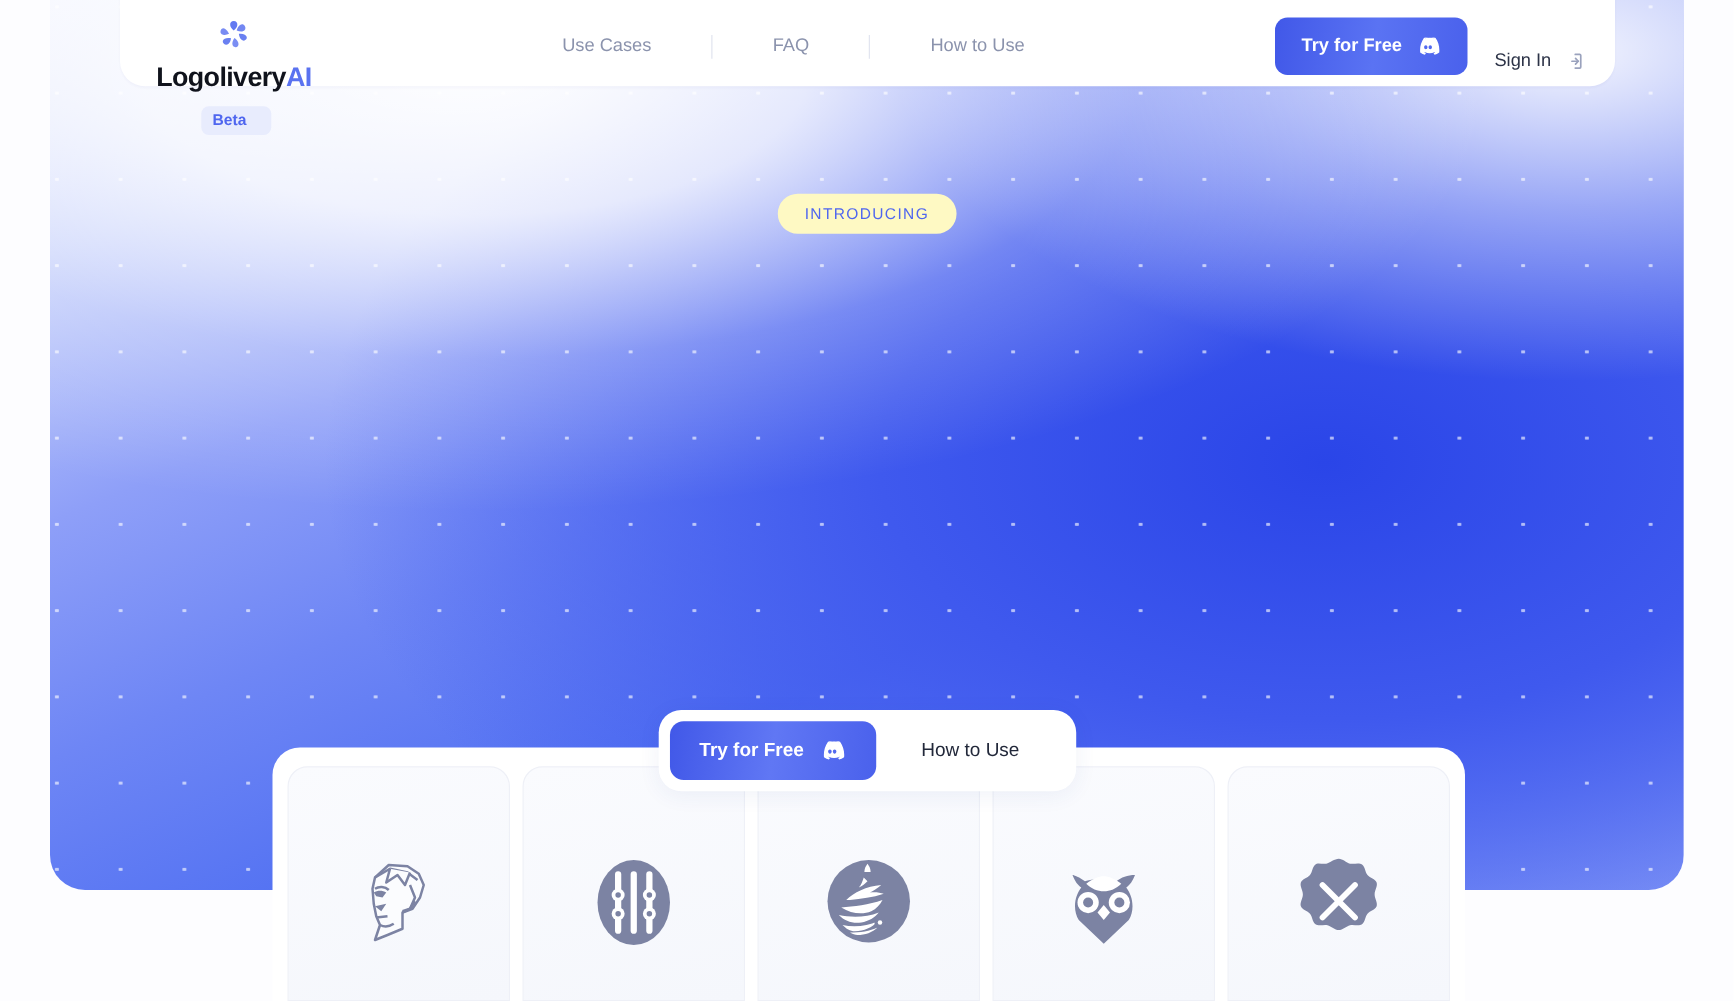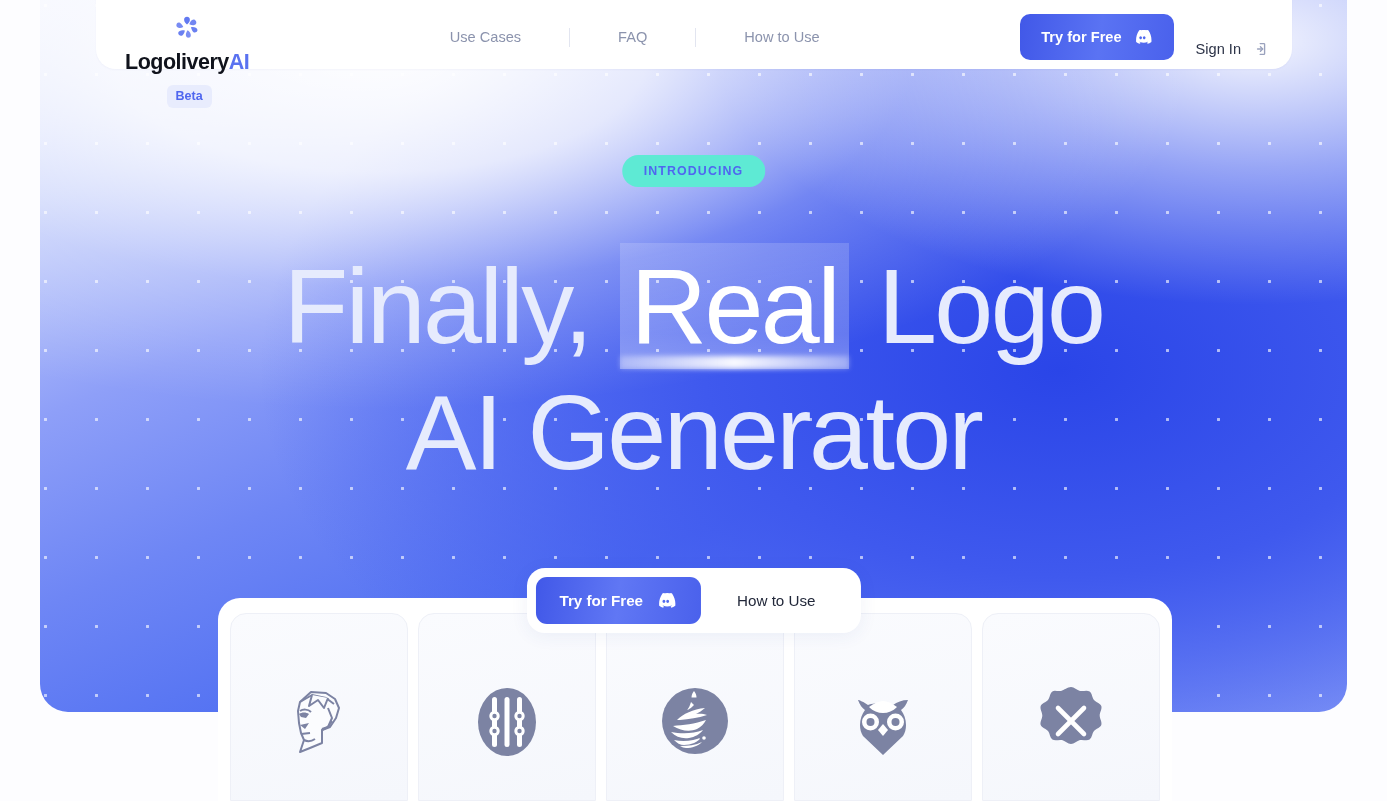--- a/index.html
+++ b/index.html
@@ -44,21 +44,21 @@
   .nav-left { display: flex; align-items: center; gap: 10px; height: 46px; flex-direction: column; }
   .brand-mark { width: 26px; height: 26px; flex: none; display:block; }
   .brand-text {
     font-size: 21.5px; font-weight: 700; letter-spacing: -0.5px;
     color: #10131c; white-space: nowrap;
   }
   .brand-text .ai { color: #5a72f0; }
   .beta-badge {
     background: #e8ecfd; color: #4f66ef;
     font-size: 12.5px; font-weight: 600;
-    padding: 5px 9px 5px 9px; border-radius: 6px;
+    padding: 5px 20px 5px 9px; border-radius: 6px;
     line-height: 1; margin-left: 4px;
   }
   .nav-center {
     flex: 1; display: flex; align-items: center; justify-content: center;
     gap: 15px; height: 46px;
   }
   .nav-link {
     color: #8b93ad; font-size: 14.6px; font-weight: 400;
     padding: 0 33px; white-space: nowrap; cursor: pointer;
   }
@@ -74,22 +74,22 @@
   }
   .sign-in {
     display: flex; align-items: center; gap: 10px;
     color: #2c3347; font-size: 14.6px; cursor: pointer; white-space: nowrap; margin-top: 24px;
   }
 
   
   .intro-pill {
     position: absolute; left: 50%; transform: translateX(-50%);
     top: 155px;
-    background: #5eead4; color: #4f66ef;
-    font-size: 12.4px; font-weight: 700; letter-spacing: 1.1px;
+    background: #fef9c3; color: #4f66ef;
+    font-size: 12.4px; font-weight: 400; letter-spacing: 1.1px;
     padding: 9px 22px; border-radius: 999px;
     z-index: 20; white-space: nowrap;
   }
   .headline {
     position: absolute; left: 0; right: 0; top: 243px;
     text-align: center; z-index: 20;
     font-size: 106px; line-height: 126px;
     font-weight: 400; letter-spacing: -2.6px;
     color: #e6ebfd;
   }
@@ -203,26 +203,20 @@
             <path d="M8.2 10h6.3"></path>
             <path d="M11.8 7.2 14.5 10l-2.7 2.8"></path>
           </svg>
         </span>
       </div>
     </div>
   </div>
 
   <div class="intro-pill">INTRODUCING</div>
 
-  <h1 class="headline">
-    <span class="hl-line"><span>Finally,</span>
-      <span class="hl-hi">Real</span>
-      <span>Logo</span></span>
-    <span class="hl-line">AI Generator</span>
-  </h1>
 
   <div class="cards-wrap">
     <div class="logo-card">
       <span class="icon">
         <svg width="62" height="74" viewBox="0 0 62 74" fill="none" stroke="#7c83a3" stroke-width="2" stroke-linejoin="round">
           <path d="M23 6 12 16l-2 9 1 12 2 10 3 7-4 12 10-4 12-5V44l8-3 6-9 3-10-4-9-9-6z" fill="#fbfcfe"></path>
           <path d="M12 16 24 9l14 3 8 6"></path>
           <path d="M24 9 21 20l9-6 6 8 4-10" fill="#fbfcfe"></path>
           <path d="m40 22 4 10-4 9-6 2"></path>
           <path d="M11 28c3-2 7-2 10 0l-3 4-5-1z" fill="#7c83a3" stroke="none"></path>

